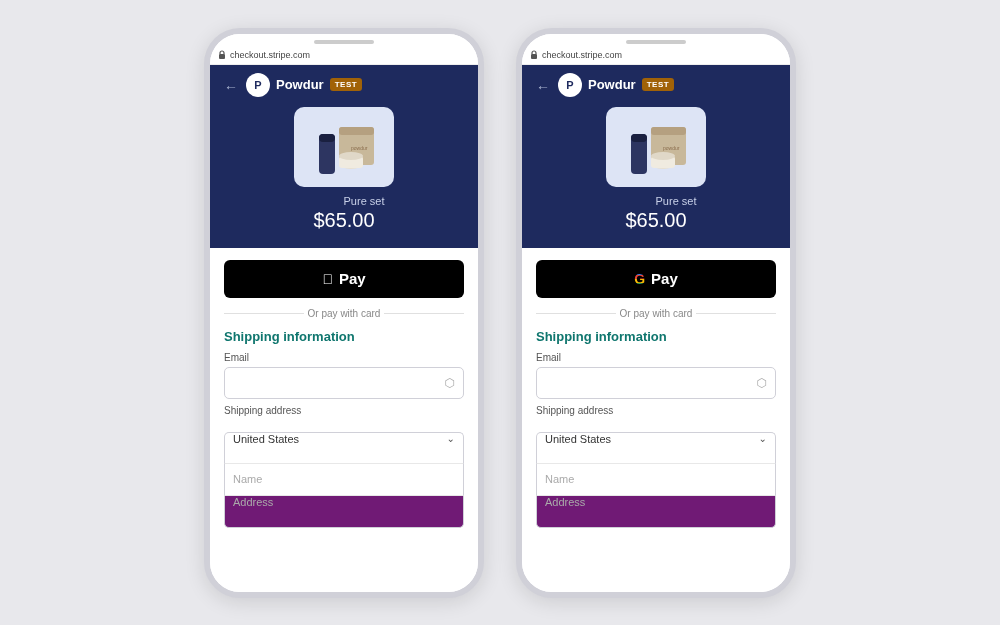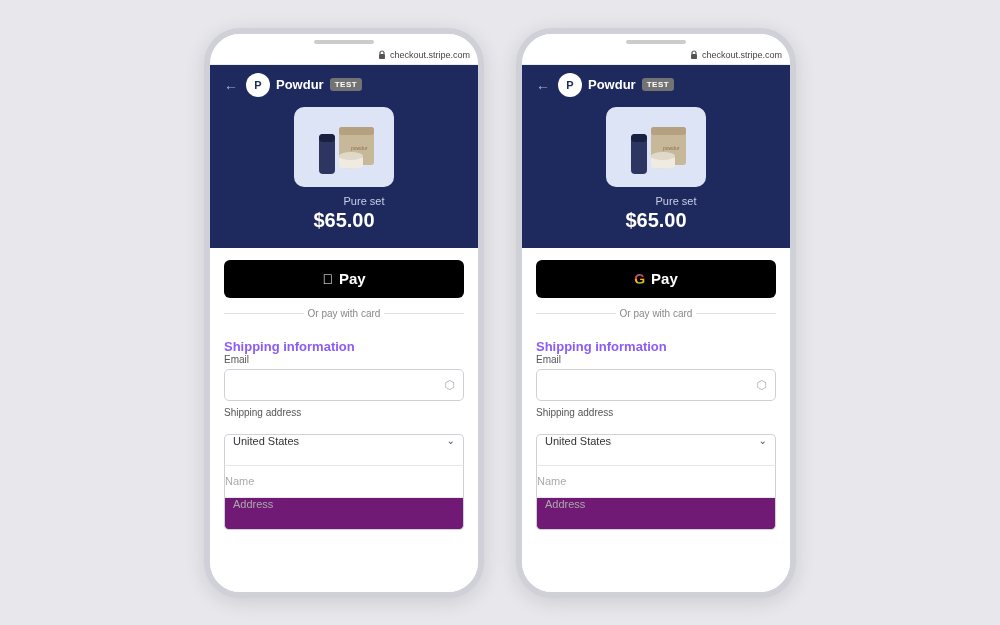--- a/index.html
+++ b/index.html
@@ -40,21 +40,21 @@
       width: 60px;
       height: 4px;
       background: #ccc;
       border-radius: 2px;
     }
 
     .browser-bar {
       background: #fff;
       display: flex;
       align-items: center;
-      justify-content: flex-end;
+      justify-content: flex-start;
       padding: 4px 8px;
       gap: 4px;
       font-size: 9px;
       color: #555;
       border-bottom: 1px solid #eee;
     }
 
     .browser-url {
       font-size: 9px;
       color: #444;
@@ -104,21 +104,21 @@
     }
 
     .brand-name {
       color: #fff;
       font-weight: 700;
       font-size: 13px;
       margin-right: 6px;
     }
 
     .test-badge {
-      background: #737373;
+      background: #a16207;
       color: #fff;
       font-size: 8px;
       font-weight: 700;
       padding: 2px 5px;
       border-radius: 3px;
       letter-spacing: 0.5px;
     }
 
     .product-image-container {
       width: 100px;
@@ -140,21 +140,21 @@
     .product-name {
       color: #c8d0e8;
       font-size: 11px;
       margin-bottom: 2px;
       margin-left: 40px;
     }
 
     .product-price {
       color: #fff;
       font-size: 20px;
-      font-weight: 700;
+      font-weight: 400;
     }
 
     
     .payment-section {
       background: #fff;
       flex: 1;
       padding: 12px 14px;
       overflow-y: auto;
       scrollbar-width: none;
     }
@@ -193,39 +193,40 @@
 
     .google-g {
       font-size: 13px;
       font-weight: 700;
     }
 
     .divider-row {
       display: flex;
       align-items: center;
       gap: 4px;
-      margin-bottom: 20px;
+      margin-bottom: 10px;
     }
 
     .divider-line {
       flex: 1;
       height: 1px;
       background: #e0e0e0;
     }
 
     .divider-text {
       font-size: 10px;
       color: #888;
       white-space: nowrap;
     }
 
     .section-title {
       font-size: 13px;
       font-weight: 700;
-      color: #8b5cf6;
+      color: #0f766e;
+      margin-bottom: 8px;
     }
 
     .field-label {
       font-size: 10px;
       color: #555;
       margin-bottom: 4px;
     }
 
     .form-input {
       width: 100%;
@@ -273,21 +274,21 @@
     }
 
     .name-input {
       width: 100%;
       height: 32px;
       border: 1px solid #d0d0d8;
       border-left: 1px solid #d0d0d8;
       border-right: 1px solid #d0d0d8;
       border-top: none;
       border-bottom: 1px solid #e8e8e8;
-      padding: 0 0;
+      padding: 0 8px;
       font-size: 11px;
       color: #aaa;
       background: #fff;
       display: flex;
       align-items: center;
     }
 
     .address-input {
       width: 100%;
       height: 32px;

